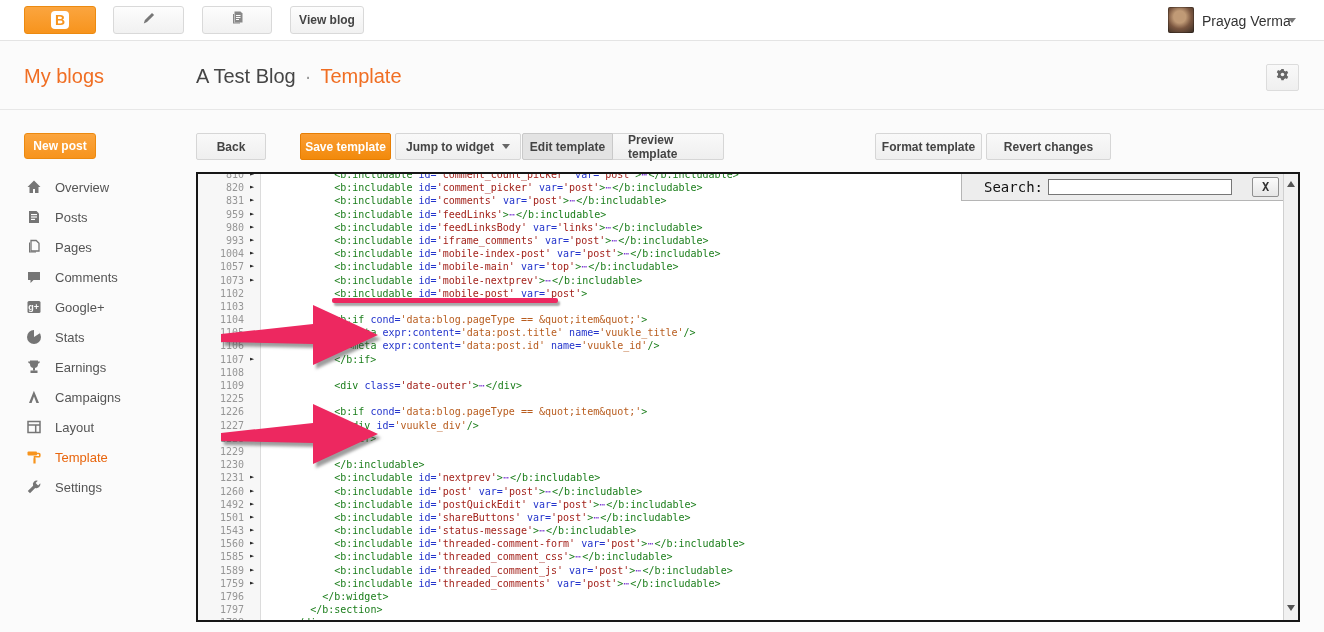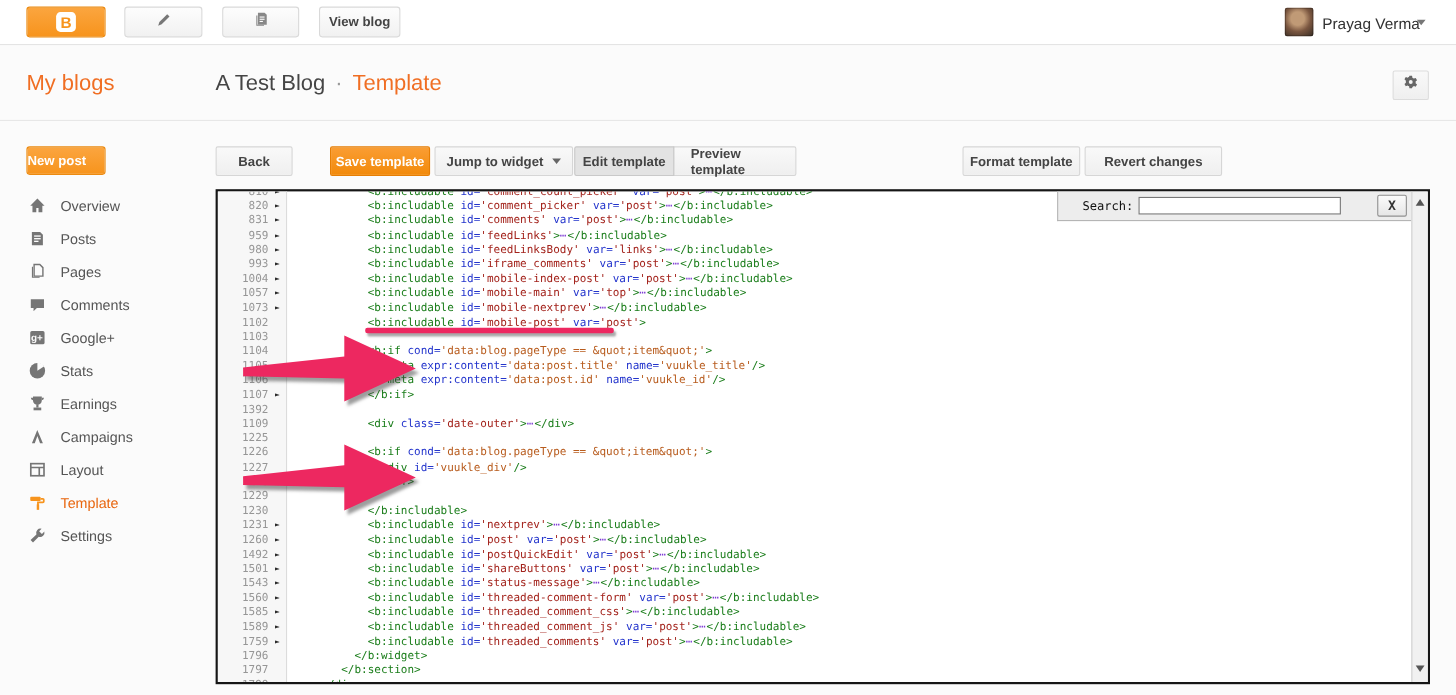--- a/index.html
+++ b/index.html
@@ -29,21 +29,21 @@
   .my-blogs { position:absolute; left:24px; top:24px; font-size:20px; color:#f06e23; cursor:pointer; }
   .blog-head { position:absolute; left:196px; top:24px; font-size:20px; color:#454545; }
   .blog-head .sep { color:#999; margin:0 9px; }
   .blog-head .section { color:#f06e23; cursor:pointer; }
   .gear-btn { position:absolute; left:1266px; top:23px; width:33px; height:27px; border:1px solid #dcdcdc; border-radius:2px;
               background:linear-gradient(#f9f9f9,#efefef); display:flex; align-items:center; justify-content:center; cursor:pointer; }
 
   
   .new-post-btn { position:absolute; left:24px; top:133px; width:72px; height:26px; border:1px solid #ec8a10; border-radius:3px;
                   background:linear-gradient(#fba53f,#f7941d); color:#fff; font-size:12px; font-weight:bold;
-                  display:flex; align-items:center; justify-content:flex-start; cursor:pointer; }
+                  display:flex; align-items:center; justify-content:center; cursor:pointer; }
   .side-nav { position:absolute; left:26px; top:172px; width:160px; list-style:none; }
   .side-item { display:flex; align-items:center; height:30px; font-size:13px; color:#555; cursor:pointer; }
   .side-item .icon { width:16px; height:16px; margin-right:13px; flex:none; display:flex; align-items:center; justify-content:center; }
   .side-item.active { color:#e8650d; }
 
   
   .tool-btn { position:absolute; top:133px; height:27px; border:1px solid #d6d6d6; border-radius:2px;
               background:linear-gradient(#f9f9f9,#efefef); font-size:12px; font-weight:bold; color:#444;
               display:flex; align-items:center; justify-content:center; cursor:pointer; }
   #btn-back   { left:196px;  width:70px; }
@@ -70,21 +70,21 @@
   .tk-t { color:#1a7d1a; }
   .tk-a { color:#2334cc; }
   .tk-s { color:#a3231c; }
   .tk-x { color:#b85c1e; }
   .tk-e { color:#7d3bd4; letter-spacing:1px; }
   .tk-w { color:#333; }
 
   
   .search-bar { position:absolute; top:0; right:15px; width:322px; height:27px; background:#ededed;
                 border-left:1px solid #b5b5b5; border-bottom:1px solid #b5b5b5; display:flex; align-items:center; z-index:6; }
-  .search-label { font-family:"DejaVu Sans Mono",monospace; font-size:11px; color:#111; margin-left:22px; }
+  .search-label { font-family:"DejaVu Sans Mono",monospace; font-size:14px; color:#111; margin-left:22px; }
   .search-input { margin-left:5px; width:184px; height:16px; border:1px solid #777; background:#fff;
                   font-size:11px; padding:0 3px; outline:none; }
   .search-close { position:absolute; right:4px; top:3px; width:27px; height:20px; border:1px solid #909090; border-radius:2px;
                   background:linear-gradient(#fbfbfb,#e6e6e6); font-family:"DejaVu Sans Mono",monospace;
                   font-size:12px; font-weight:bold; color:#333; display:flex; align-items:center; justify-content:center; cursor:pointer; }
 
   
   .scrollbar { position:absolute; right:0; top:0; bottom:0; width:15px; background:#f1f1f1; border-left:1px solid #d0d0d0; z-index:7; cursor:pointer; }
   .sb-up   { position:absolute; top:7px; left:3px; width:0; height:0; border-left:4px solid transparent; border-right:4px solid transparent; border-bottom:6px solid #555; }
   .sb-down { position:absolute; bottom:9px; left:3px; width:0; height:0; border-left:4px solid transparent; border-right:4px solid transparent; border-top:6px solid #555; }
@@ -383,21 +383,21 @@
         </div>
         <div class="code-row">
           <div class="gut">
             <span class="num">1107</span>
             <span class="fold">►</span>
           </div>
           <div class="code-text"><span class="tk-w">            </span><span class="tk-t">&lt;/b:if&gt;</span></div>
         </div>
         <div class="code-row">
           <div class="gut">
-            <span class="num">1392</span>
+            <span class="num">1108</span>
             <span class="fold"></span>
           </div>
           <div class="code-text"></div>
         </div>
         <div class="code-row">
           <div class="gut">
             <span class="num">1109</span>
             <span class="fold"></span>
           </div>
           <div class="code-text"><span class="tk-w">            </span><span class="tk-t">&lt;div</span><span class="tk-w"> </span><span class="tk-a">class=</span><span class="tk-s">'date-outer'</span><span class="tk-t">&gt;</span><span class="tk-e">⋯</span><span class="tk-t">&lt;/div&gt;</span></div>

